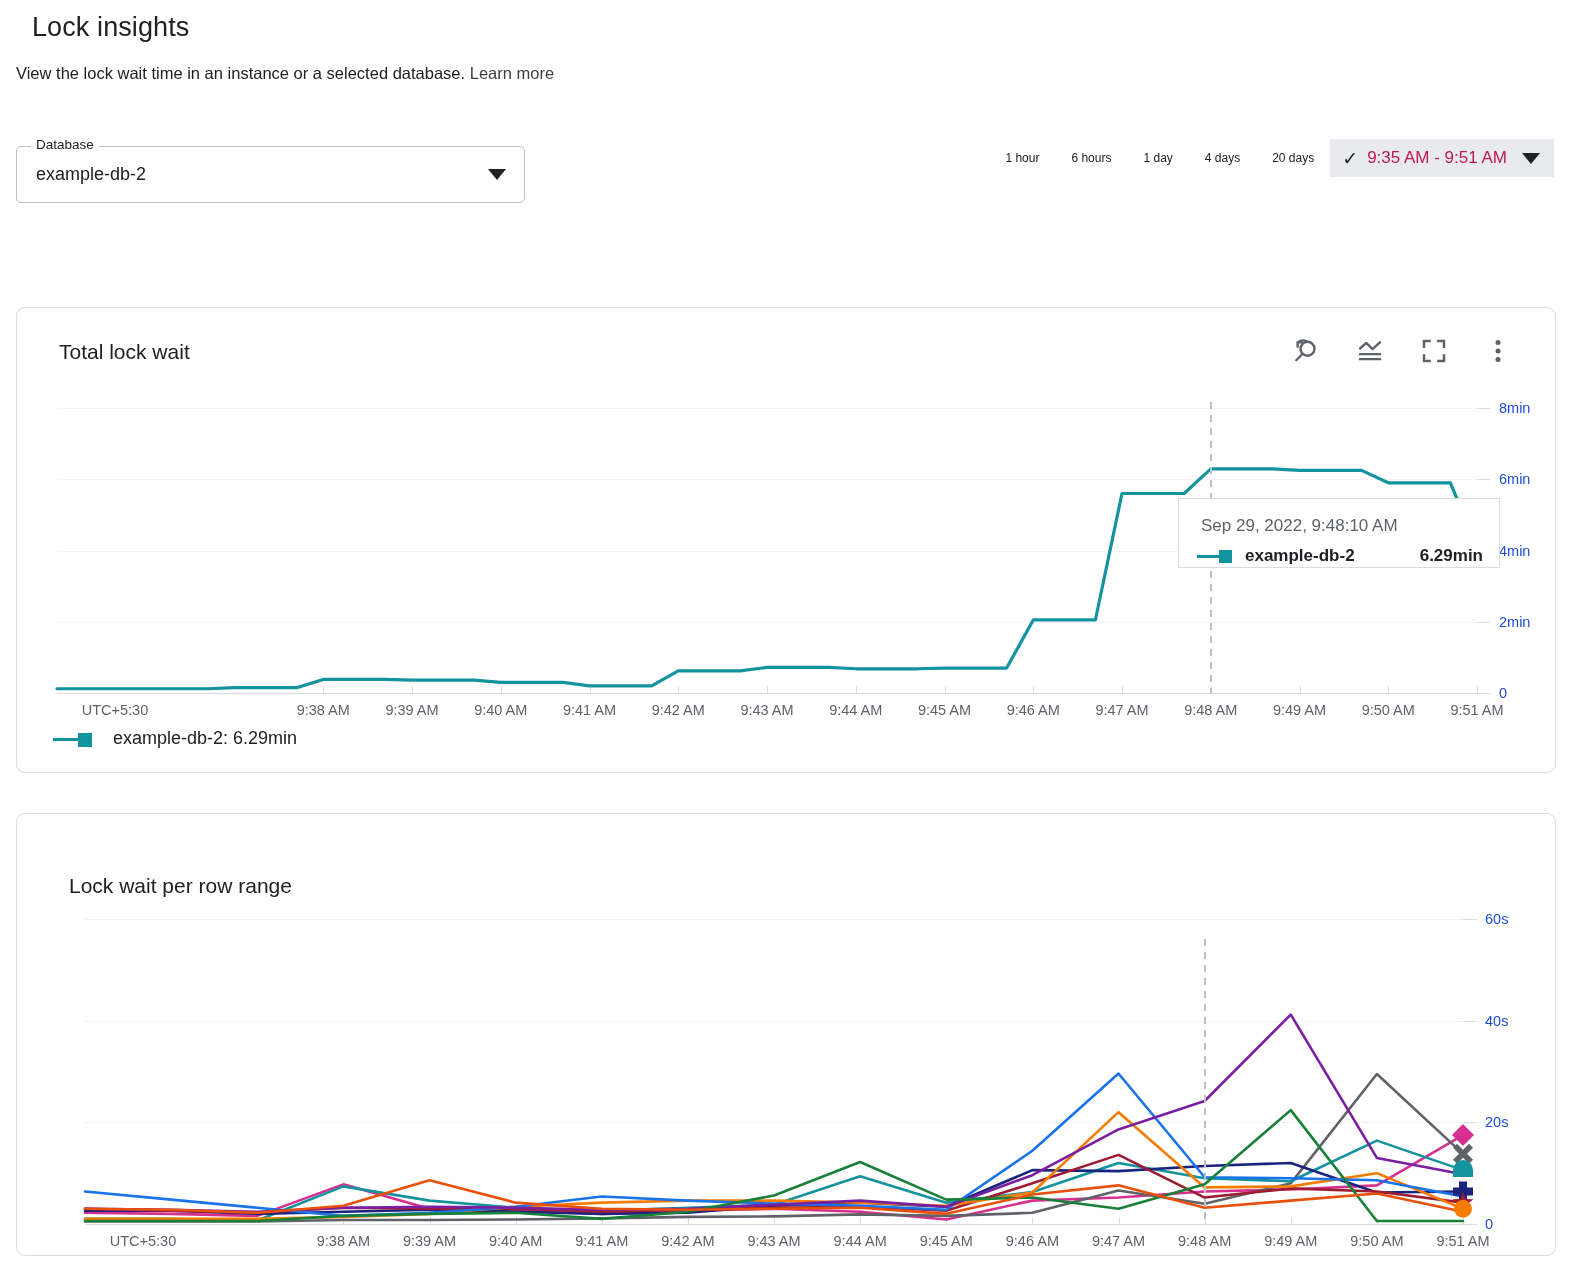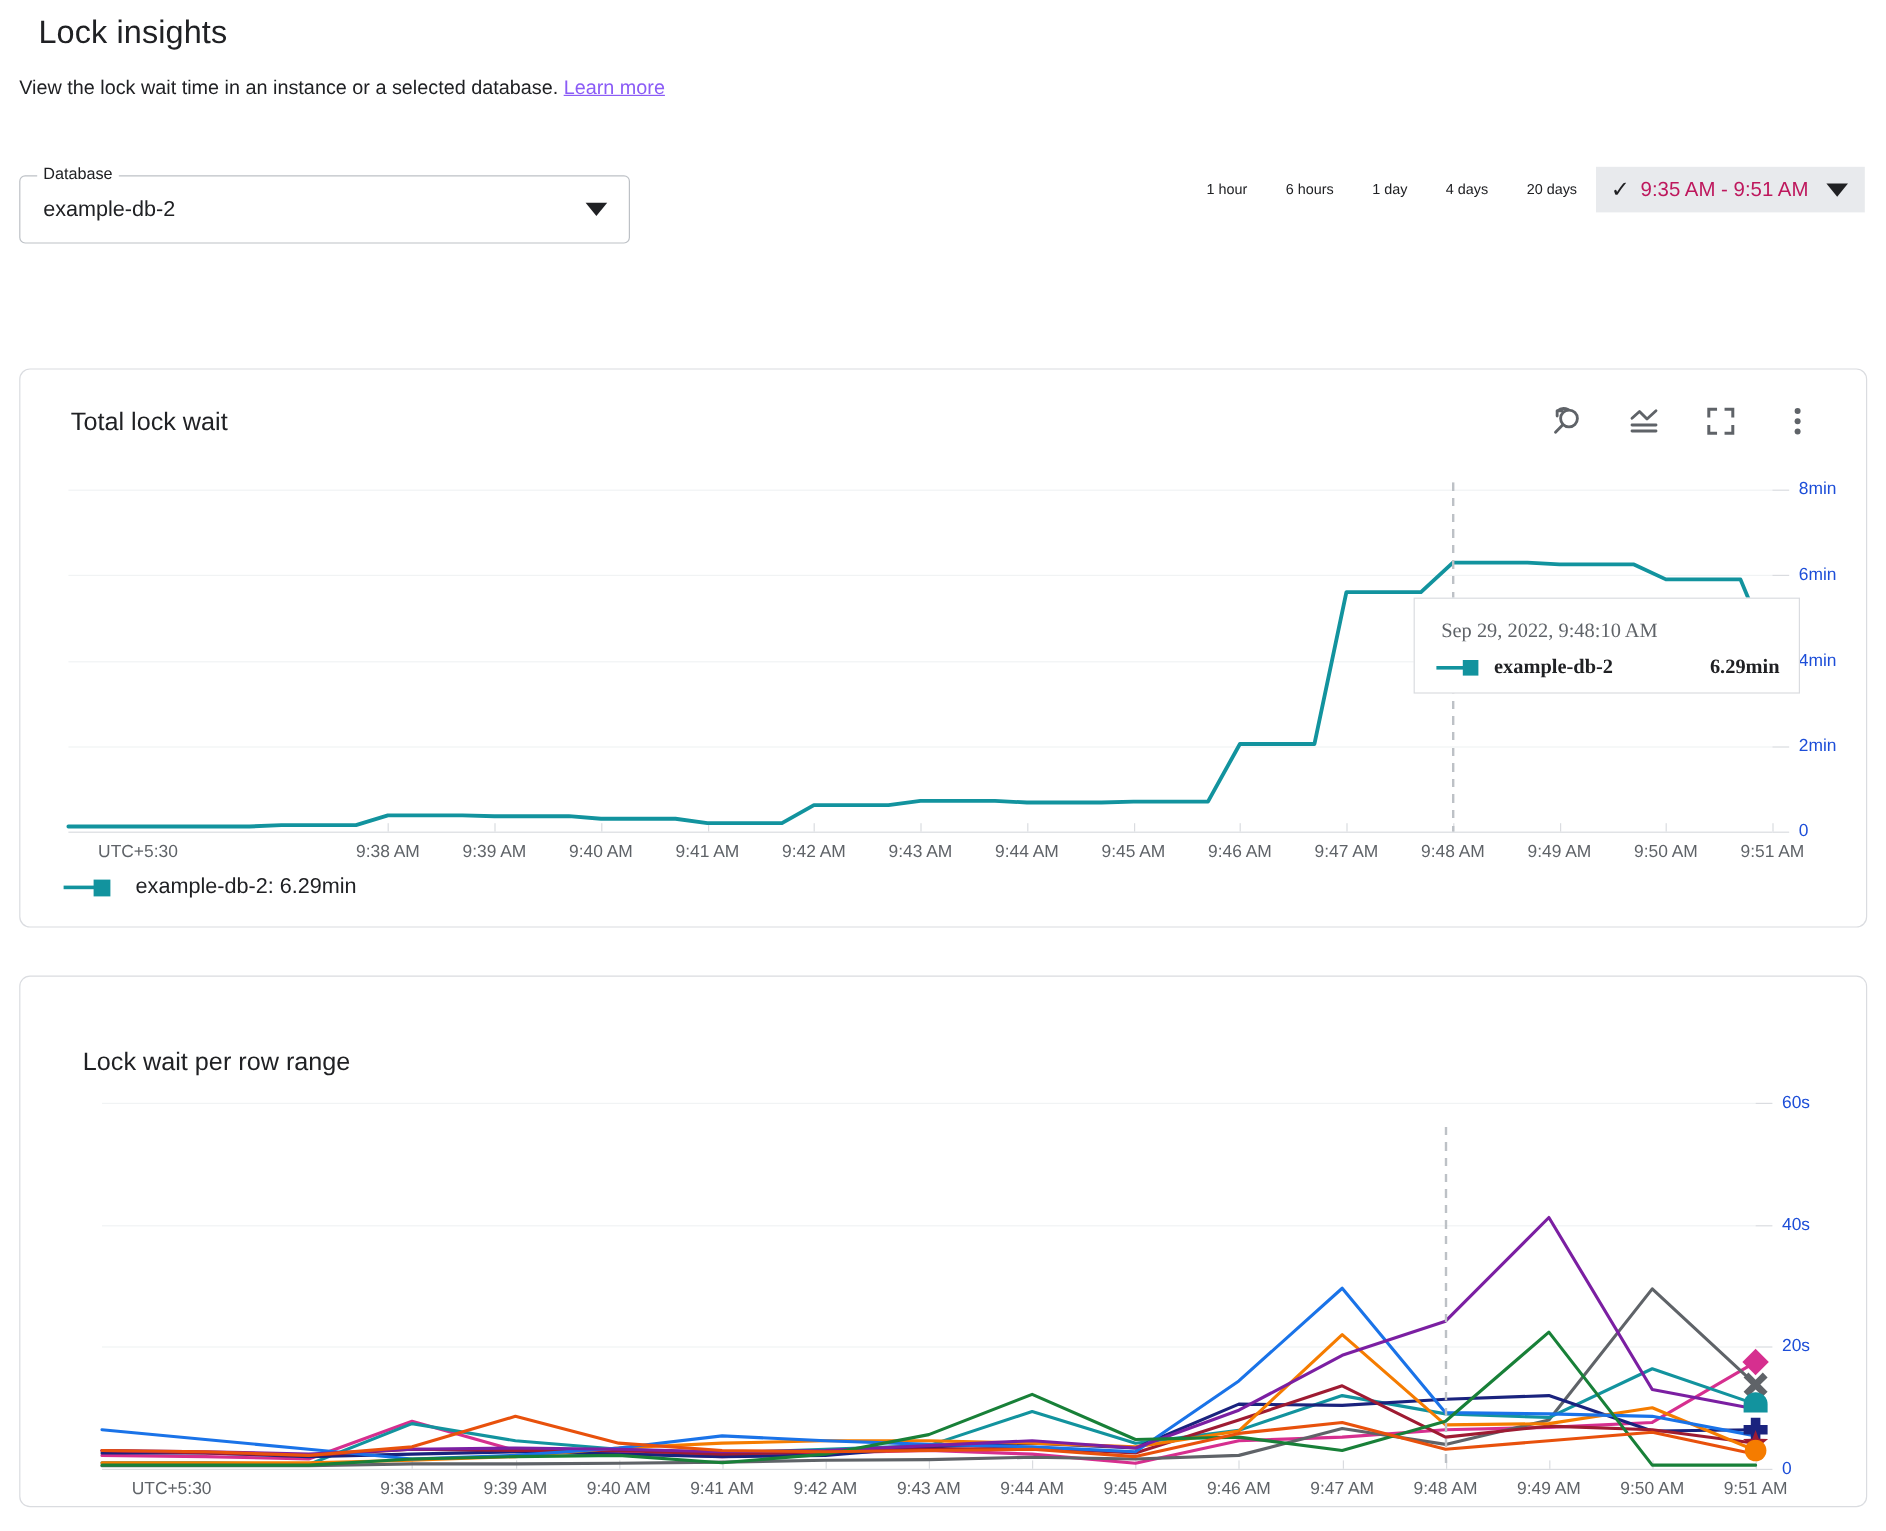--- a/index.html
+++ b/index.html
@@ -17,21 +17,21 @@
   .page-title {
     position: absolute; left: 32px; top: 12px;
     font-size: 27px; font-weight: 400; color: #202124;
     letter-spacing: .1px;
   }
   .page-subtitle {
     position: absolute; left: 16px; top: 64px;
     font-size: 16.5px; color: #202124; white-space: nowrap;
   }
   .learn-more {
-    color: #8b5cf6; text-decoration: underline; cursor: pointer;
+    color: #404040; cursor: pointer;
   }
 
   
   .db-select {
     position: absolute; left: 16px; top: 146px;
     width: 509px; height: 57px;
     border: 1px solid #bdc1c6; border-radius: 5px;
     background: #fff; cursor: pointer;
   }
   .db-label {
@@ -109,24 +109,23 @@
     white-space: nowrap; transform: translateX(-50%);
   }
   .cursorline {
     position: absolute; width: 2px;
     background: repeating-linear-gradient(#bdc1c6 0 7px, transparent 7px 13px);
   }
 
   
   .tooltip {
     position: absolute; left: 1177px; top: 497px;
-    width: 322px; height: 80px;
+    width: 322px; height: 70px;
     background: #fff; border: 1px solid #dadce0;
     z-index: 20;
-    font-family: Liberation Serif, serif;
   }
   .tt-time { position: absolute; left: 22px; top: 17px; font-size: 17px; color: #5f6368; white-space: nowrap; }
   .tt-row { position: absolute; left: 18px; top: 47px; display: flex; align-items: center; width: 286px; }
   .tt-swatch { position: relative; width: 40px; height: 14px; flex: none; }
   .tt-swatch .ln { position: absolute; left: 0; top: 6px; width: 26px; height: 3px; }
   .tt-swatch .sq { position: absolute; left: 22px; top: 1px; width: 13px; height: 13px; }
   .tt-name { font-size: 17px; font-weight: bold; color: #202124; margin-left: 8px; }
   .tt-val { font-size: 17px; font-weight: bold; color: #202124; margin-left: auto; }
 
   

